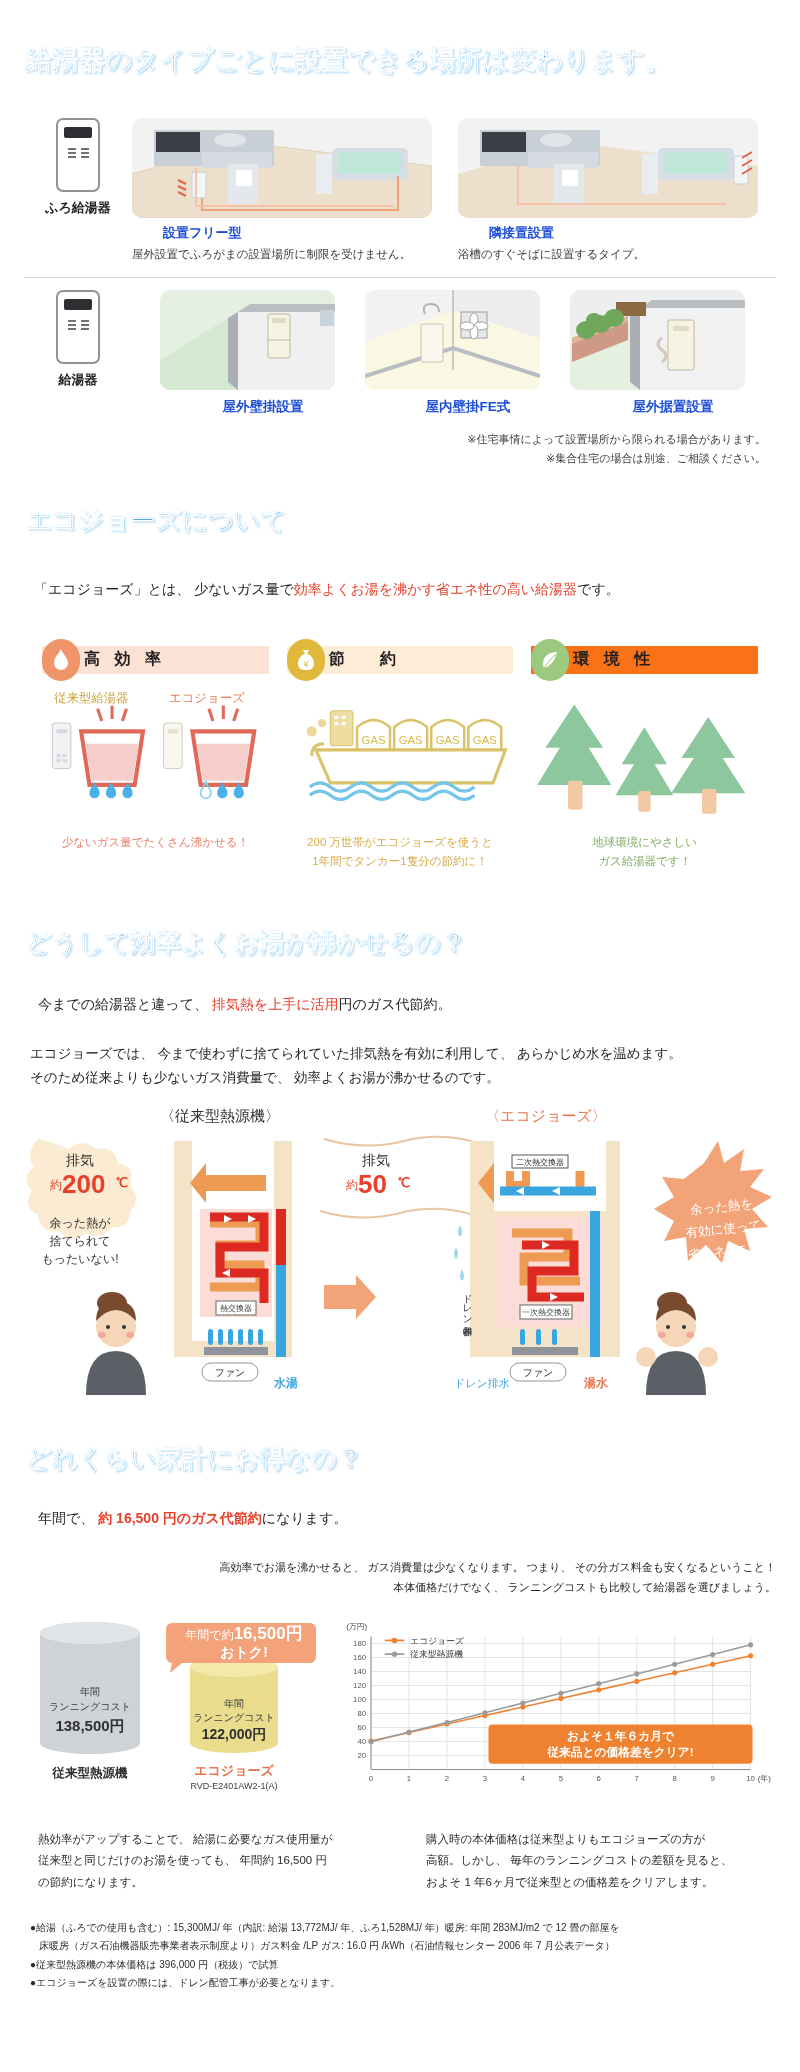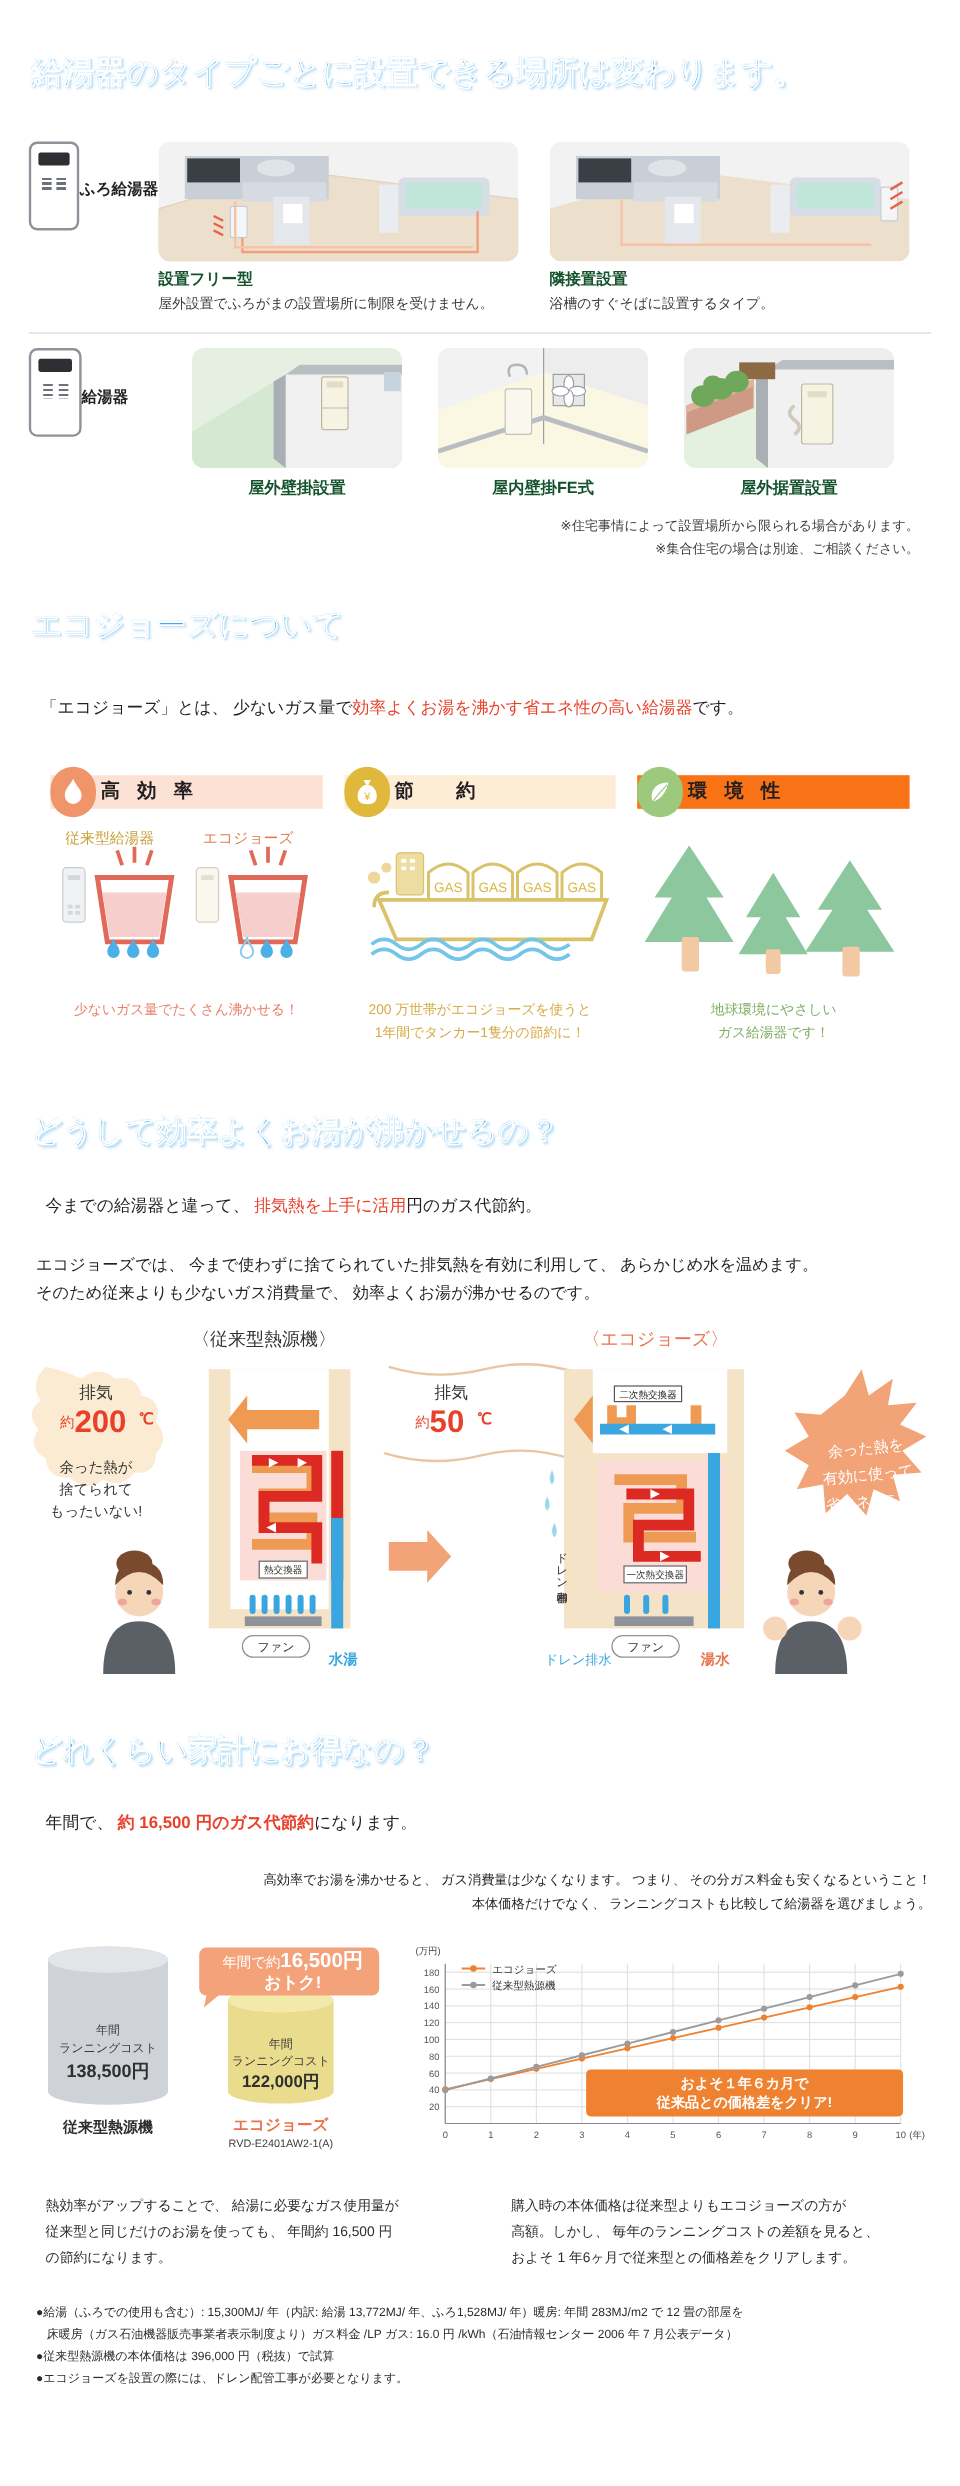--- a/index.html
+++ b/index.html
@@ -28,38 +28,38 @@
        2px 2px 2px rgba(80,160,220,.25);
   }
   .sec-head.h1 { font-size: 26px; padding-top: 26px; padding-bottom: 4px;}
   .sec-head.h2 { padding-top: 12px; }
 
   
   .inst-block { padding: 18px 24px 4px 24px; }
   .inst-row { display: flex; align-items: flex-start; }
   .inst-left {
     width: 108px; flex: 0 0 108px;
-    display: flex; align-items: center;
+    display: flex; flex-direction: column; align-items: center;
   }
   .unit-ico { width: 44px; height: 74px; border:2px solid #8e9299; border-radius:7px; background:#fff; position: relative; }
   .unit-ico::before {
     content:""; position:absolute; left:6px; right:6px; top:7px; height:11px;
     background:#2f2f33; border-radius:2px;
   }
   .unit-ico .dots { position:absolute; top:28px; left:0; right:0; display:flex; justify-content:space-around; padding:0 7px;}
   .unit-ico .dots i { display:block; width:8px; height:12px; background:
      repeating-linear-gradient(to bottom,#6d7278 0 2px,transparent 2px 4px); }
   .unit-label { margin-top:7px; font-size:13px; font-weight:bold; color:#231f20; white-space:nowrap;}
 
   .inst-cols { flex: 1 1 auto; display: flex; gap: 26px; }
   .inst-card { flex: 1 1 0; }
   .inst-card.w2 { flex: 0 0 300px; }
   .thumb { width:100%; border-radius:10px; overflow:hidden; position:relative; }
   .thumb svg { display:block; width:100%; height:auto; }
-  .cap-title { font-size:13px; font-weight:bold; color:#14532d; margin-top:6px;}
+  .cap-title { font-size:13px; font-weight:bold; color:#1d4ed8; margin-top:6px;margin-left:31px;}
   .cap-desc  { font-size:11.5px; color:#3a3a3a; margin-top:4px; line-height:1.5;}
   .rule { border:0; border-top:1px solid #d8d8d8; margin:14px 0 0 0; }
 
   .gw-row { display:flex; align-items:flex-start; padding-top: 12px;}
   .gw-cols { flex:1 1 auto; display:flex; gap:30px; padding-left: 28px;}
   .gw-card { flex:0 0 175px; text-align:center;}
   .gw-card .cap-title { text-align:center; margin-top:8px; font-size:13.5px;}
 
   .notes { text-align:right; font-size:11px; color:#3f3f3f; line-height:1.7; padding:14px 10px 0 0;}
 

